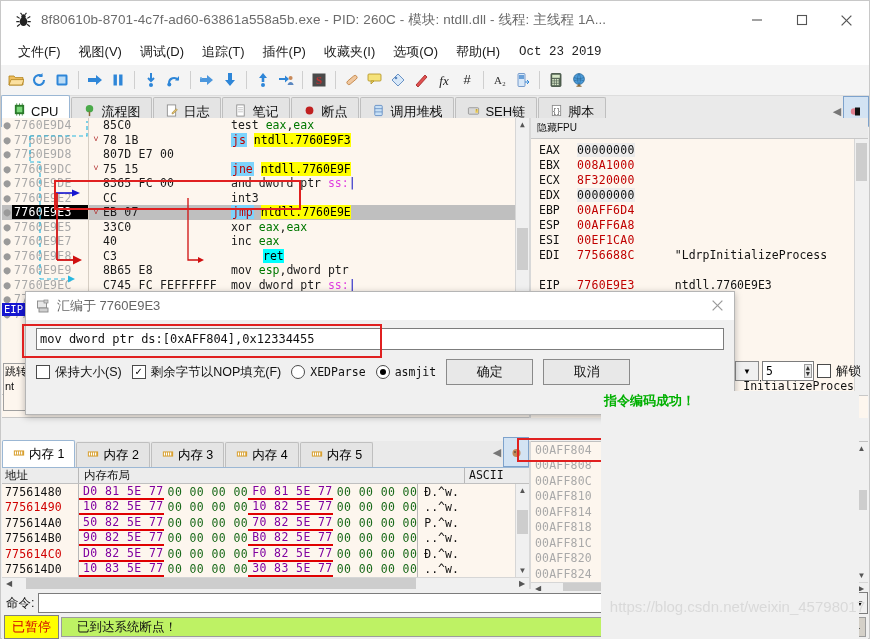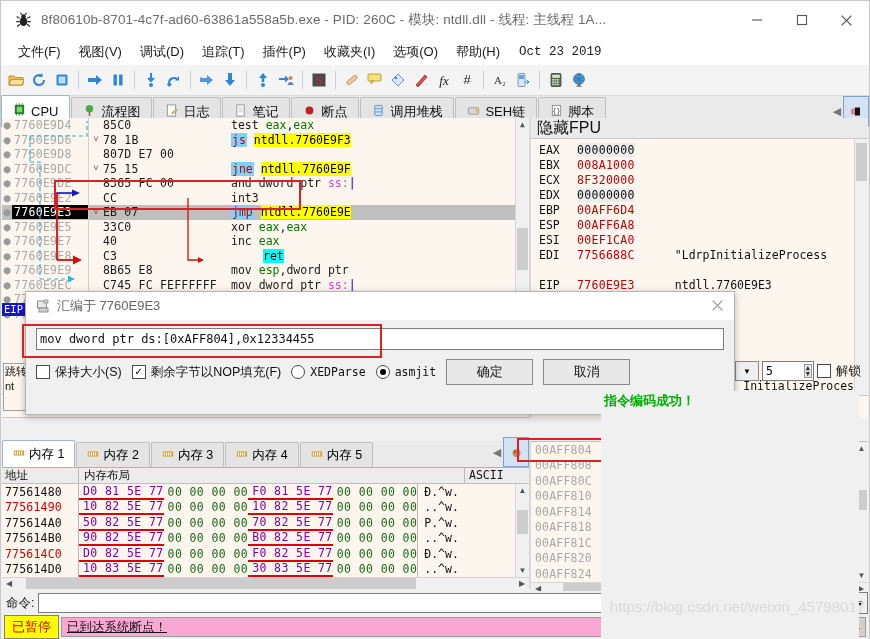--- a/index.html
+++ b/index.html
@@ -59,21 +59,21 @@
 
   .vscroll{width:13px;background:#f0f0f0;border-left:1px solid #d6d6d6;position:relative;}
   .vs-arrow{height:13px;display:flex;align-items:center;justify-content:center;color:#555;font-size:8px;background:#f0f0f0;}
   .vs-thumb{position:absolute;left:1px;width:11px;background:#cdcdcd;}
 
   
   .eiplbl{position:absolute;left:0;top:185px;background:#1515d0;color:#fff;font-size:10.5px;font-family:"DejaVu Sans Mono",monospace;padding:0 2px;line-height:13px;z-index:6;}
   .redbox{position:absolute;border:2px solid #e02020;z-index:5;pointer-events:none;}
 
   
-  .reghdr{height:20px;background:#eaeaea;border-bottom:1px solid #c8c8c8;display:flex;align-items:center;padding-left:6px;font-size:16px;color:#111;}
+  .reghdr{height:20px;background:#eaeaea;border-bottom:1px solid #c8c8c8;display:flex;align-items:center;padding-left:6px;font-size:10px;color:#111;}
   .regs{flex:1;background:#fdf6ee;font-family:"DejaVu Sans Mono","Liberation Mono",monospace;font-size:11.5px;padding-top:3px;overflow:hidden;position:relative;}
   .rrow{height:15px;display:flex;align-items:center;white-space:nowrap;padding-left:8px;}
   .r-name{width:38px;color:#111;}
   .r-val{color:#c00000;letter-spacing:.3px;}
   .r-val.zero{color:#111;background:#ececec;}
   .r-cmt{margin-left:40px;color:#111;}
 
   
   .infobar{height:22px;background:#fdf6ee;border-top:1px solid #c8c8c8;border-bottom:1px solid #c8c8c8;display:flex;align-items:center;padding-left:5px;font-family:"DejaVu Sans Mono","Liberation Mono",monospace;font-size:11.5px;color:#111;}
 
@@ -115,21 +115,21 @@
   .st-val{width:78px;color:#111;letter-spacing:.2px;}
   .st-cmt{color:#111;overflow:hidden;}
 
   
   .cmdbar{position:absolute;left:1px;right:1px;top:590px;height:24px;background:#f0f0f0;display:flex;align-items:center;}
   .cmd-lbl{font-size:12.5px;padding:0 4px 0 4px;color:#111;}
   .cmd-in{flex:1;height:18px;background:#fff;border:1px solid #7c7c7c;border-right:none;}
   .cmd-sel{width:92px;height:20px;background:#f0f0f0;border:1px solid #7c7c7c;display:flex;align-items:center;justify-content:space-between;padding:0 3px;font-size:12.5px;}
   .statusbar{position:absolute;left:1px;right:1px;top:614px;height:24px;background:#f0f0f0;display:flex;align-items:center;gap:2px;padding:0 2px;}
   .st-pause{background:#ffff00;color:#d00000;font-size:13px;padding:2px 7px;border:1px solid #808080;}
-  .st-msg{flex:1;background:#f9a8d4;border:1px solid #9c9c9c;height:18px;display:flex;align-items:center;padding-left:5px;font-size:12.5px;color:#111;text-decoration:underline;}
+  .st-msg{flex:1;background:#bef264;border:1px solid #9c9c9c;height:18px;display:flex;align-items:center;padding-left:15px;font-size:12.5px;color:#111;}
   .st-time{background:#d4d0c8;border:1px solid #9c9c9c;height:18px;display:flex;align-items:center;padding:0 5px;font-size:12.5px;color:#111;white-space:nowrap;}
   .watermark{position:absolute;right:4px;top:597px;font-size:15px;color:#d9d9d9;z-index:40;pointer-events:none;white-space:nowrap;font-family:"Liberation Sans",sans-serif;}
 
   
   .dlg{position:absolute;left:24px;top:290px;width:708px;height:122px;background:#f0f0f0;border:1px solid #b5b5b5;box-shadow:0 2px 7px rgba(0,0,0,.28);z-index:30;}
   .dlg-tb{height:28px;background:#fff;display:flex;align-items:center;position:relative;}
   .dlg-ic{width:22px;display:flex;align-items:center;justify-content:center;margin-left:6px;}
   .dlg-title{font-size:13px;color:#666;margin-left:3px;}
   .dlg-x{position:absolute;right:8px;top:4px;width:18px;height:18px;display:flex;align-items:center;justify-content:center;color:#999;font-size:14px;}
   .dlg-body{padding:8px 10px 0 10px;}

